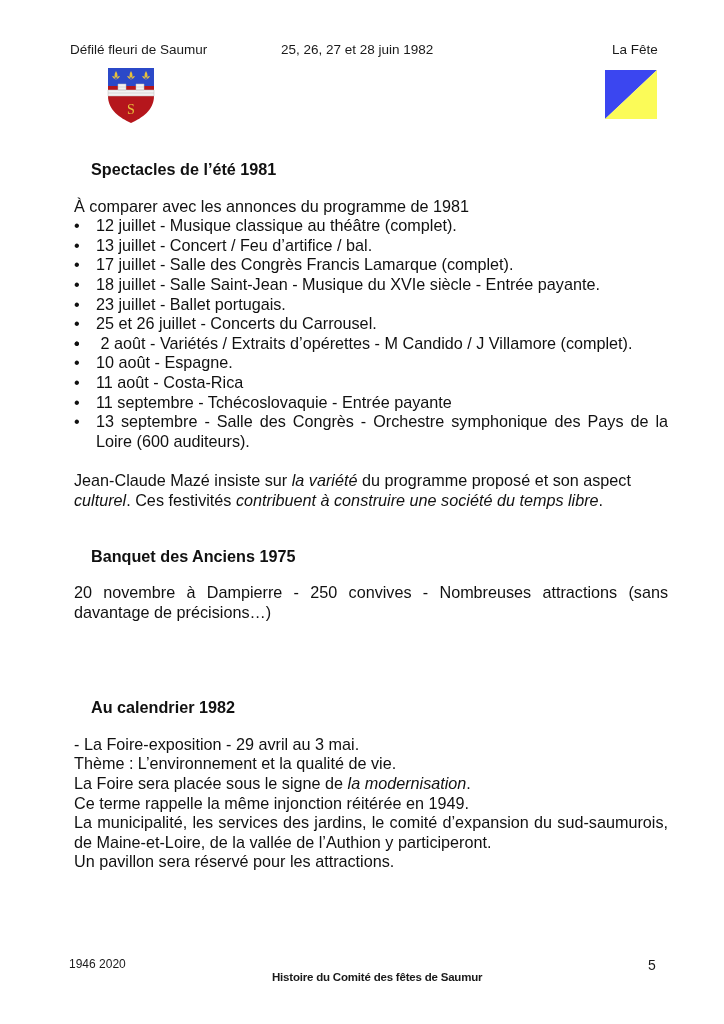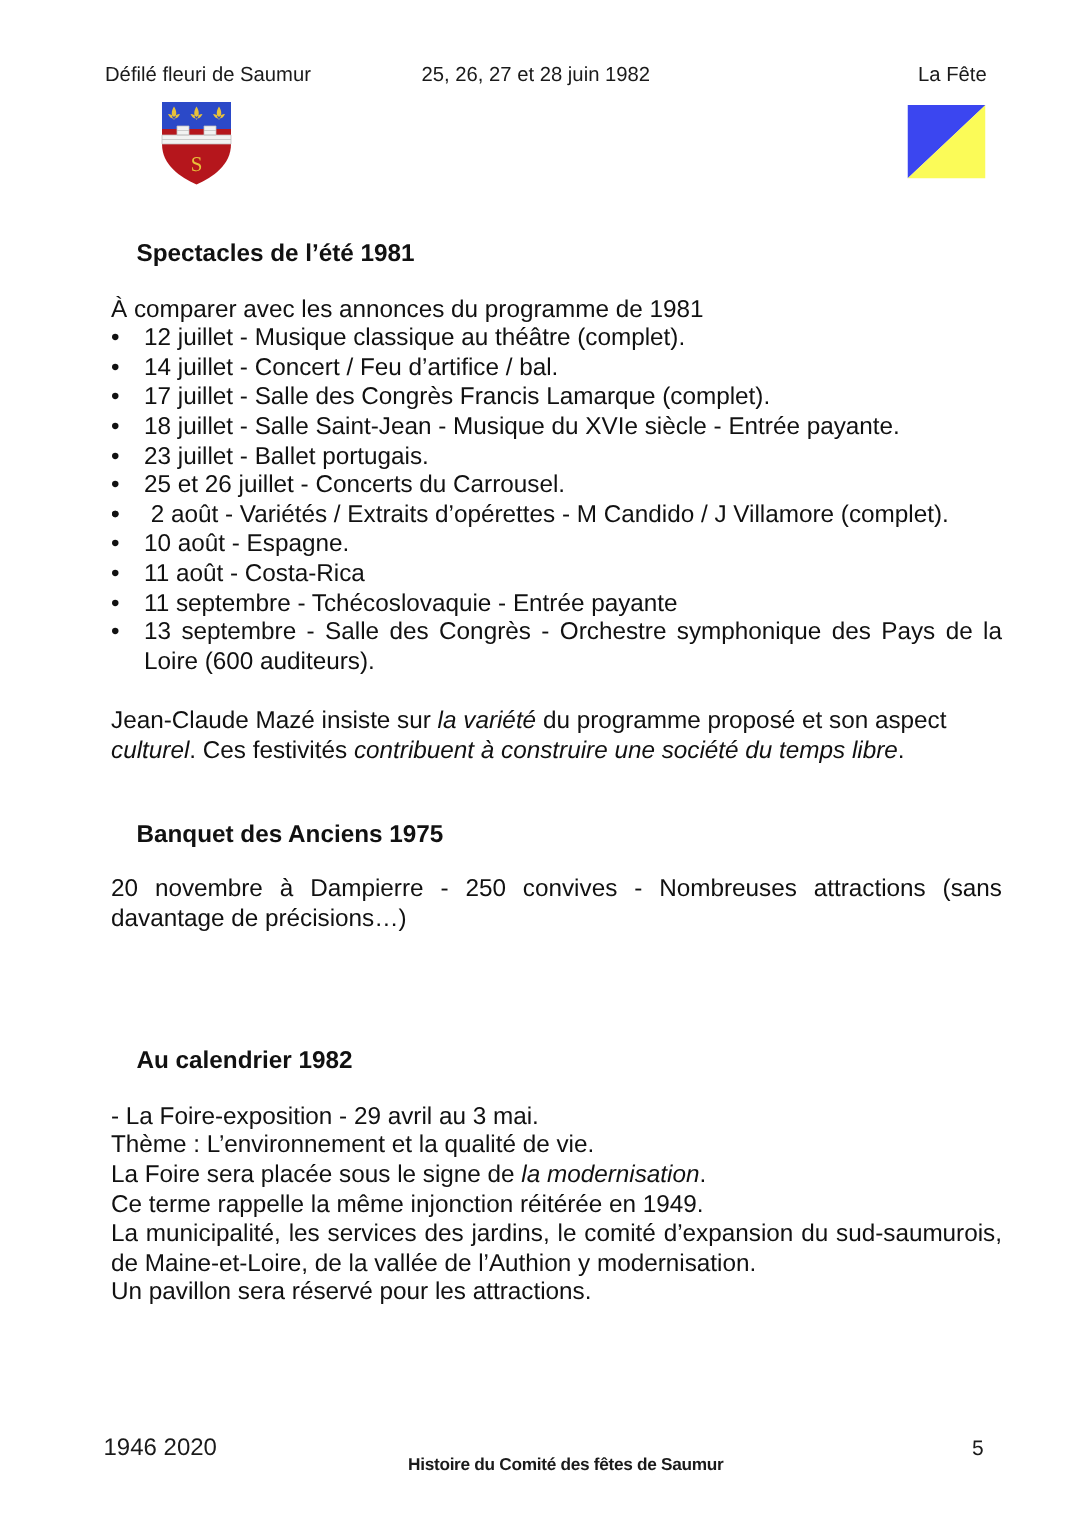--- a/index.html
+++ b/index.html
@@ -16,21 +16,21 @@
              font-size: 16.2px; line-height: 19.6px; }
   .heading { font-weight: bold; margin: 17px; }
   .para { margin: 0; }
   .justify { text-align: justify; }
   ul.bullets { list-style: none; margin: 0; padding: 0; }
   ul.bullets li { position: relative; padding-left: 22px; }
   ul.bullets li .dot { position: absolute; left: 0; top: 0; }
   .gap1 { height: 19.6px; }
   .gap3 { height: 58.8px; }
   i { font-style: italic; }
-  .footer { position: absolute; top: 957px; font-size: 16px; color: #1a1a1a; }
+  .footer { position: absolute; top: 957px; font-size: 12px; color: #1a1a1a; }
   .footer-left { left: 69px; }
   .footer-center { left: 272px; font-weight: bold; font-size: 11.5px;
                    font-family: "Liberation Sans", sans-serif; letter-spacing: -0.2px; top: 958px; margin-top: 13px; }
   .footer-right { left: 648px; font-size: 14px; }
 </style>
 </head>
 <body>
 
 <div class="page">
 
@@ -56,21 +56,21 @@
     <polygon points="52,0 52,49 0,49" fill="#fbfb58"></polygon>
   </svg>
 
   <div class="content">
 
     <section>
       <p class="heading">Spectacles de l’été 1981</p>
       <p class="para">À comparer avec les annonces du programme de 1981</p>
       <ul class="bullets">
         <li><span class="dot">•</span><span>12 juillet - Musique classique au théâtre (complet).</span></li>
-        <li><span class="dot">•</span><span>14 juillet - Concert / Feu d’artifice / bal.</span></li>
+        <li><span class="dot">•</span><span>13 juillet - Concert / Feu d’artifice / bal.</span></li>
         <li><span class="dot">•</span><span>17 juillet - Salle des Congrès Francis Lamarque (complet).</span></li>
         <li><span class="dot">•</span><span>18 juillet - Salle Saint-Jean - Musique du XVIe siècle - Entrée payante.</span></li>
         <li><span class="dot">•</span><span>23 juillet - Ballet portugais.</span></li>
         <li><span class="dot">•</span><span>25 et 26 juillet - Concerts du Carrousel.</span></li>
         <li><span class="dot">•</span></li>
         <li><span class="dot">•</span><span style="white-space:pre"> 2 août - Variétés / Extraits d’opérettes - M Candido / J Villamore (complet).</span></li>
         <li><span class="dot">•</span><span>10 août - Espagne.</span></li>
         <li><span class="dot">•</span><span>11 août - Costa-Rica</span></li>
         <li><span class="dot">•</span><span>11 septembre - Tchécoslovaquie - Entrée payante</span></li>
         <li class="justify"><span class="dot">•</span><span>13 septembre - Salle des Congrès - Orchestre symphonique des Pays de la Loire (600 auditeurs).</span></li>
@@ -89,21 +89,21 @@
     </section>
 
     <div class="gap3"></div>
 
     <section>
       <p class="heading">Au calendrier 1982</p>
       <p class="para">- La Foire-exposition - 29 avril au 3 mai.</p>
       <p class="para">Thème : L’environnement et la qualité de vie.</p>
       <p class="para"><span>La Foire sera placée sous le signe de </span><i>la modernisation</i><span>.</span></p>
       <p class="para">Ce terme rappelle la même injonction réitérée en 1949.</p>
-      <p class="para justify">La municipalité, les services des jardins, le comité d’expansion du sud-saumurois, de Maine-et-Loire, de la vallée de l’Authion y modernisation.</p>
+      <p class="para justify">La municipalité, les services des jardins, le comité d’expansion du sud-saumurois, de Maine-et-Loire, de la vallée de l’Authion y participeront.</p>
       <p class="para">Un pavillon sera réservé pour les attractions.</p>
     </section>
   </div>
 
   <div class="footer footer-left">1946 2020</div>
   <div class="footer footer-center">Histoire du Comité des fêtes de Saumur</div>
   <div class="footer footer-right">5</div>
 </div>
 
 </body></html>

